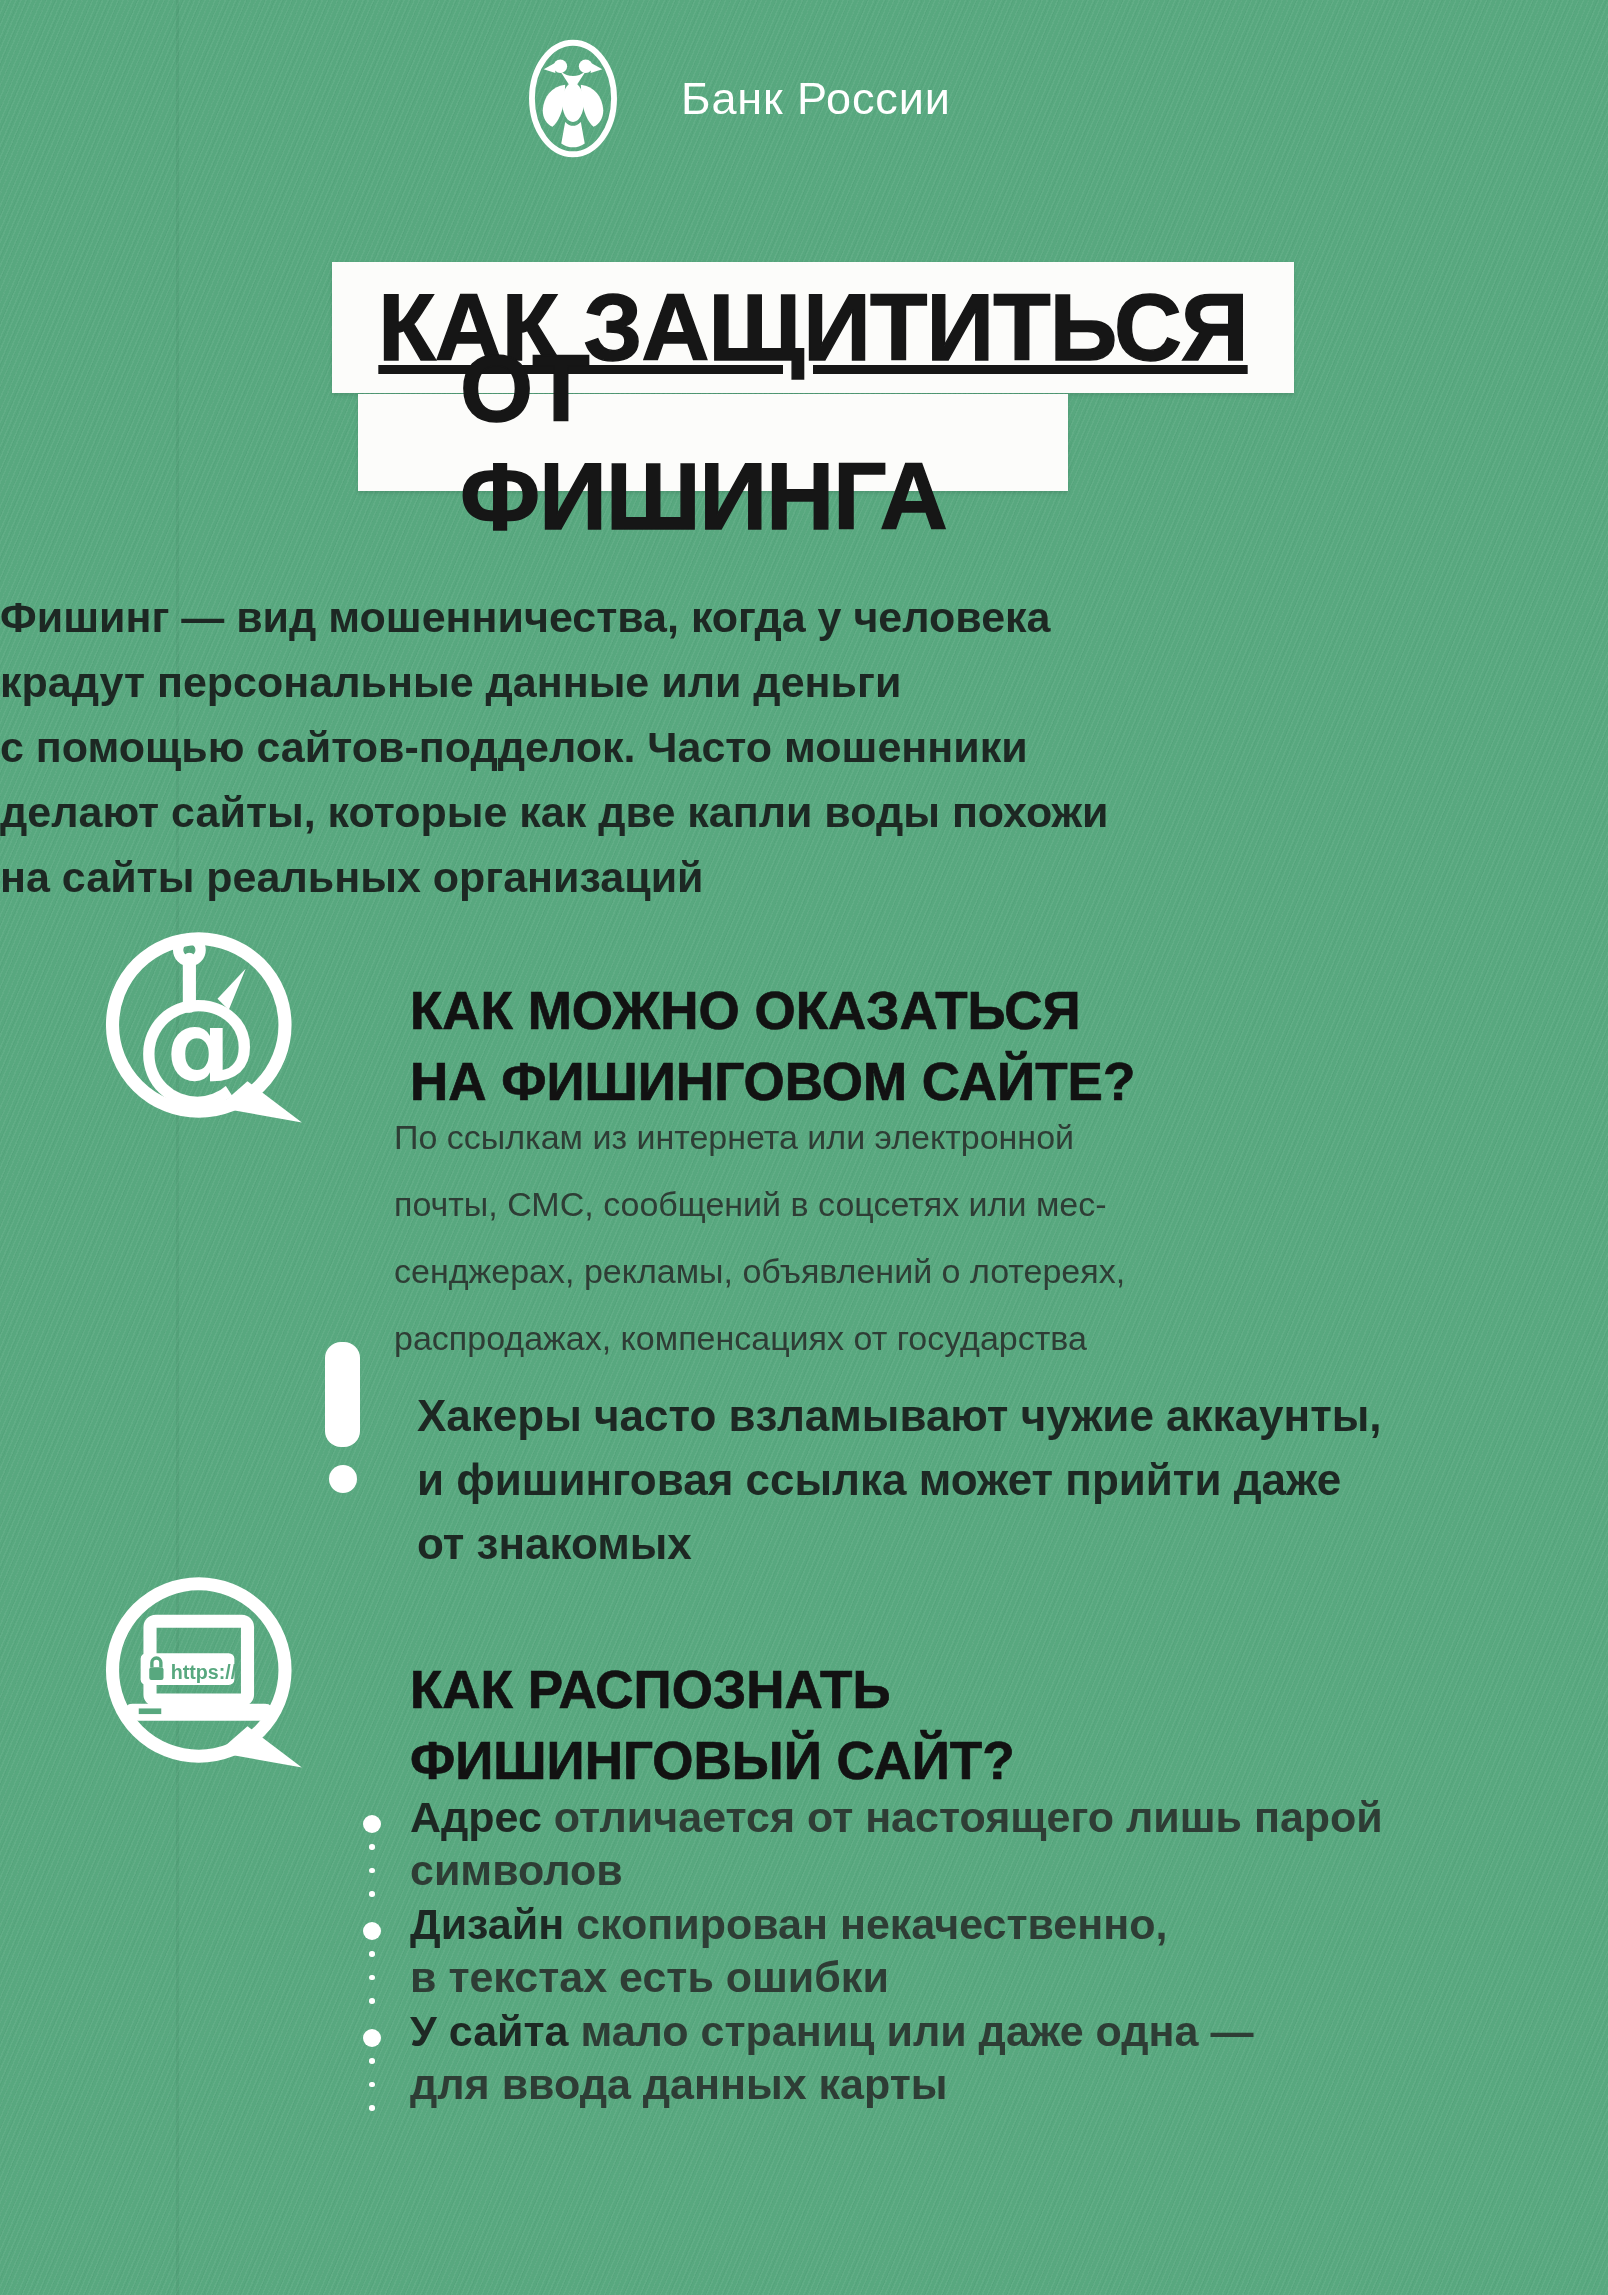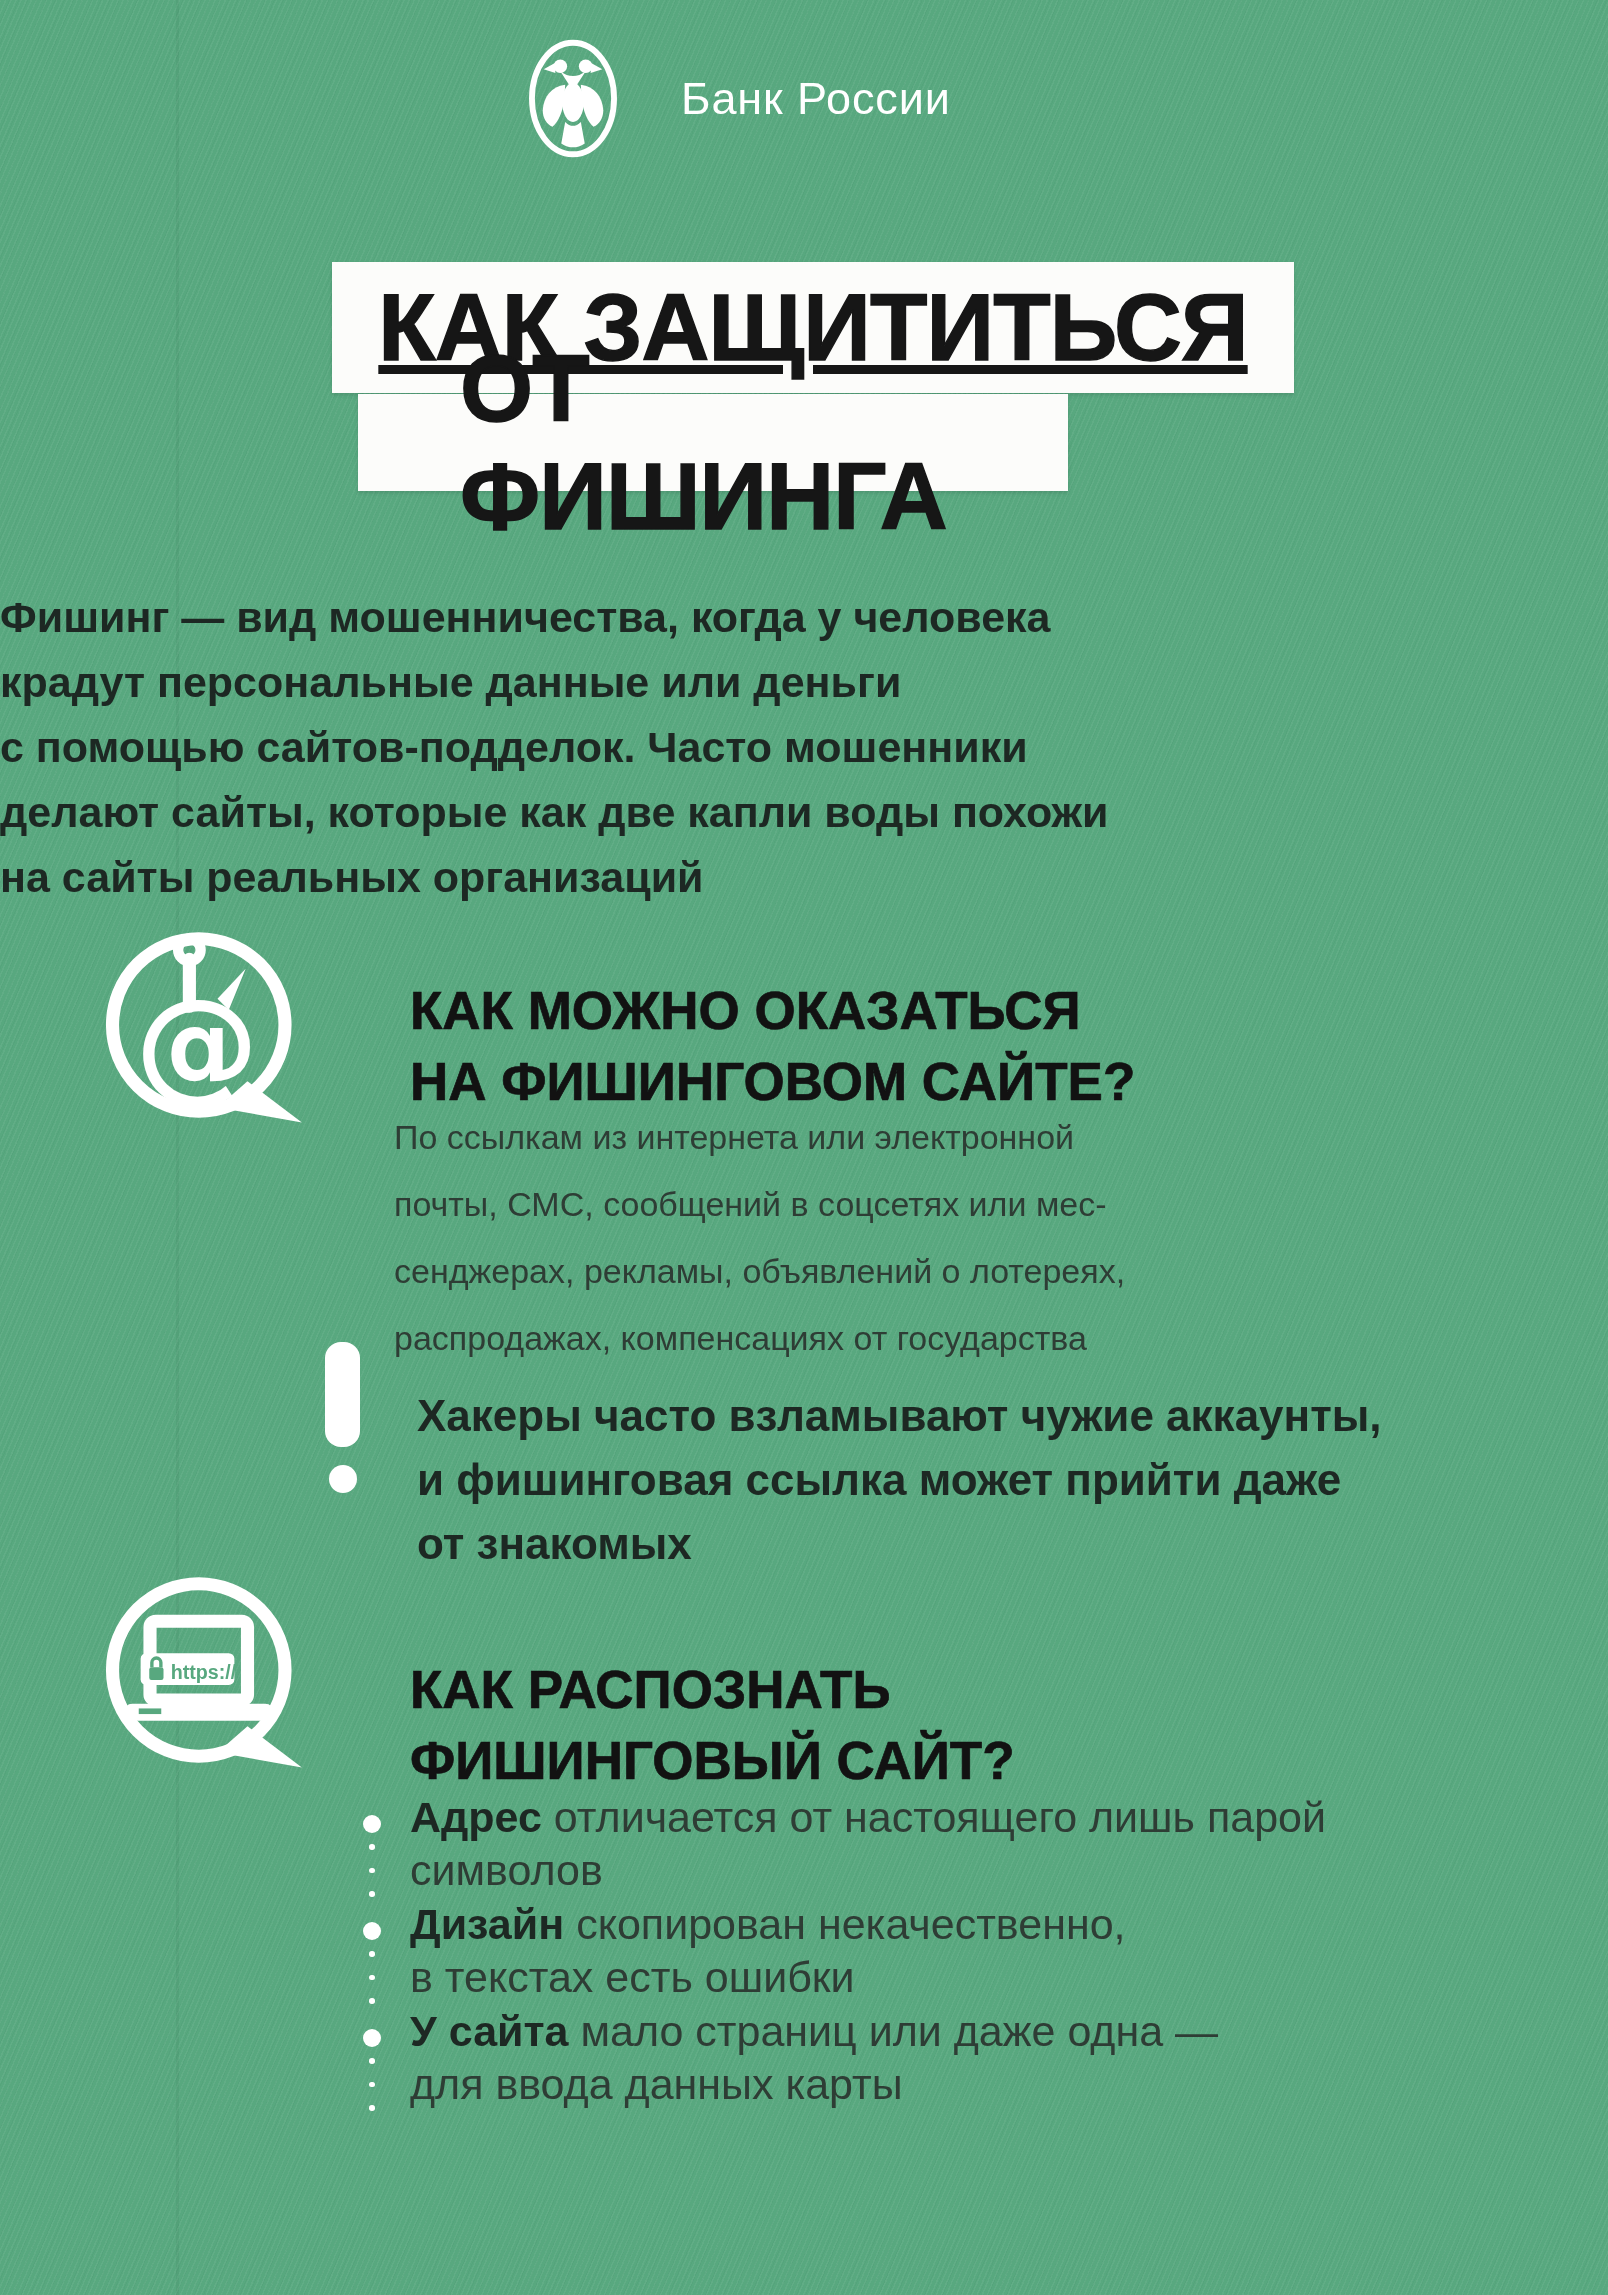--- a/index.html
+++ b/index.html
@@ -53,21 +53,21 @@
   }
   
   .warn-bar{position:absolute;left:325px;top:1342px;width:35px;height:105px;border-radius:16px;background:#ffffff;}
   .warn-dot{position:absolute;left:329px;top:1465px;width:28px;height:28px;border-radius:50%;background:#ffffff;}
   .warn-text{
     position:absolute;left:417px;top:1340px;width:1152px;
     font-size:44px;line-height:64px;font-weight:700;color:#1d2823;white-space:pre-line;
   }
   
   .bullets{position:absolute;left:410px;top:1791px;width:1152px;list-style:none;margin:0;padding:0;}
-  .bullet{position:relative;min-height:107px;font-size:43px;line-height:53px;color:#2e3d35;}
+  .bullet{position:relative;min-height:107px;font-size:43px;line-height:53px;color:#2e3d35;font-weight:bold;}
   .b-text{white-space:pre-line;}
   .b-text b{color:#1d2823;}
   .b-dot{position:absolute;left:-47px;top:24px;width:18px;height:18px;border-radius:50%;background:#ffffff;}
   .b-tail{position:absolute;left:-41px;top:53px;display:flex;flex-direction:column;gap:18px;}
   .b-tail i{width:5.6px;height:5.6px;border-radius:50%;background:#ffffff;display:block;}
 </style>
 </head>
 <body>
 
 <div class="page">

